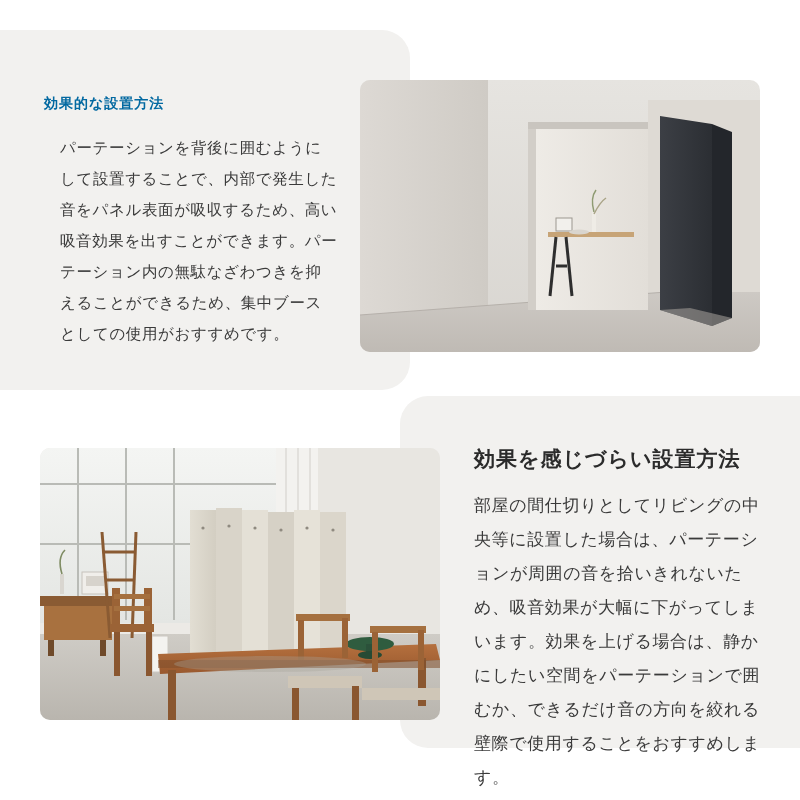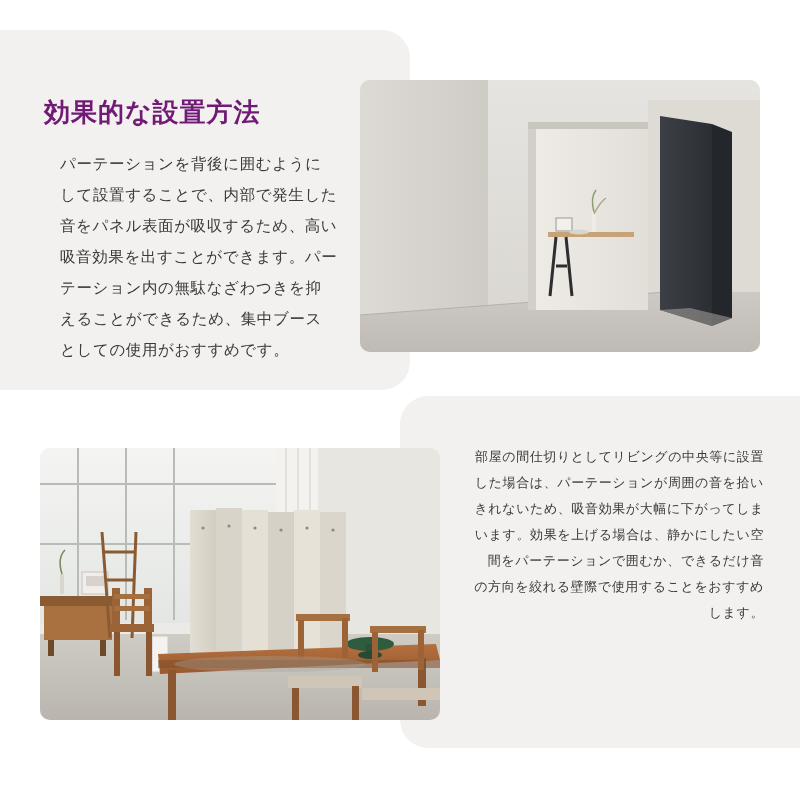--- a/index.html
+++ b/index.html
@@ -32,23 +32,23 @@
     border-top-right-radius: 28px;
     border-bottom-right-radius: 28px;
   }
   .sec1-text {
     position: absolute;
     left: 44px;
     top: 94px;
     width: 310px;
   }
   .sec1-title {
-    font-size: 26px;
+    font-size: 14px;
     font-weight: bold;
-    color: #701a75;
+    color: #0369a1;
     letter-spacing: 1px;
     line-height: 1.4;
     margin: 0 0 18px 0;
   }
   .sec1-body {
     font-size: 15.5px;
     color: #3a3a3a;
     line-height: 2.0;
     letter-spacing: 0.6px;
     margin: 16px;
@@ -82,26 +82,25 @@
   }
   .sec2-title {
     font-size: 21px;
     font-weight: bold;
     color: #2b2b2b;
     letter-spacing: 1px;
     line-height: 1.4;
     margin: 0 0 16px 0;
   }
   .sec2-body {
-    font-size: 13px;
+    font-size: 17px;
     color: #3a3a3a;
     line-height: 2.0;
     letter-spacing: 0.6px;
     margin: 0;
-    text-align: right;
   }
   .photo2 {
     position: absolute;
     left: 40px;
     top: 448px;
     width: 400px;
     height: 272px;
     border-radius: 10px;
     overflow: hidden;
   }
@@ -294,16 +293,17 @@
         <rect x="332" y="184" width="6" height="40" fill="#9b6336"></rect>
         <rect x="378" y="182" width="6" height="40" fill="#9b6336"></rect>
         <rect x="322" y="240" width="78" height="12" fill="#cfc6b7"></rect>
       </g>
 
       <ellipse cx="230" cy="216" rx="96" ry="8" fill="#a7a29b" opacity="0.35"></ellipse>
     </svg>
   </div>
 
   <div class="sec2-text">
+    <h2 class="sec2-title">効果を感じづらい設置方法</h2>
     <p class="sec2-body">部屋の間仕切りとしてリビングの中央等に設置した場合は、パーテーションが周囲の音を拾いきれないため、吸音効果が大幅に下がってしまいます。効果を上げる場合は、静かにしたい空間をパーテーションで囲むか、できるだけ音の方向を絞れる壁際で使用することをおすすめします。</p>
   </div>
 
 </div>
 
 </body></html>

